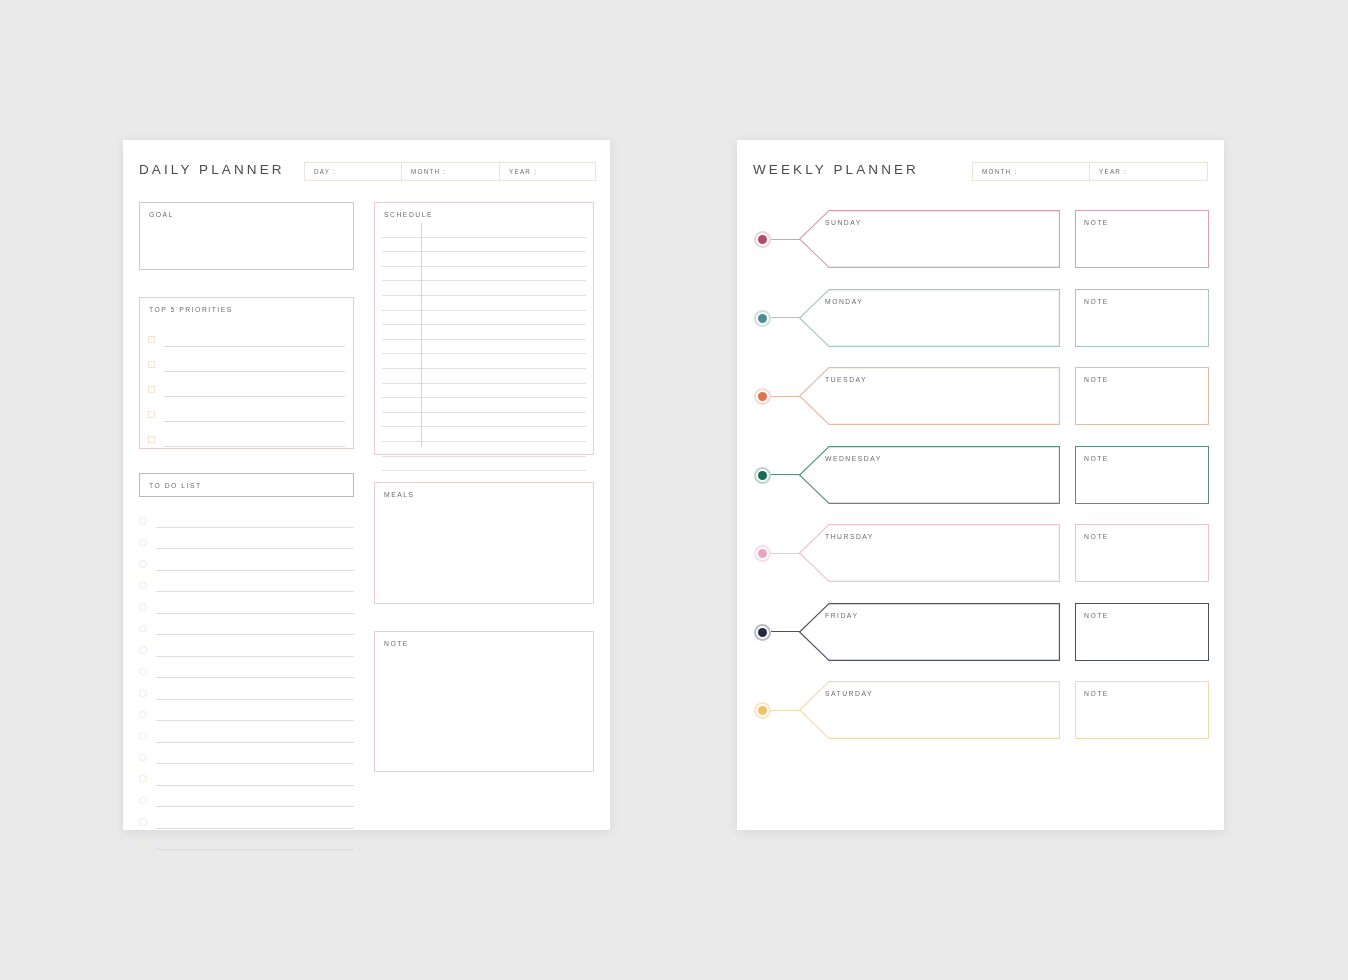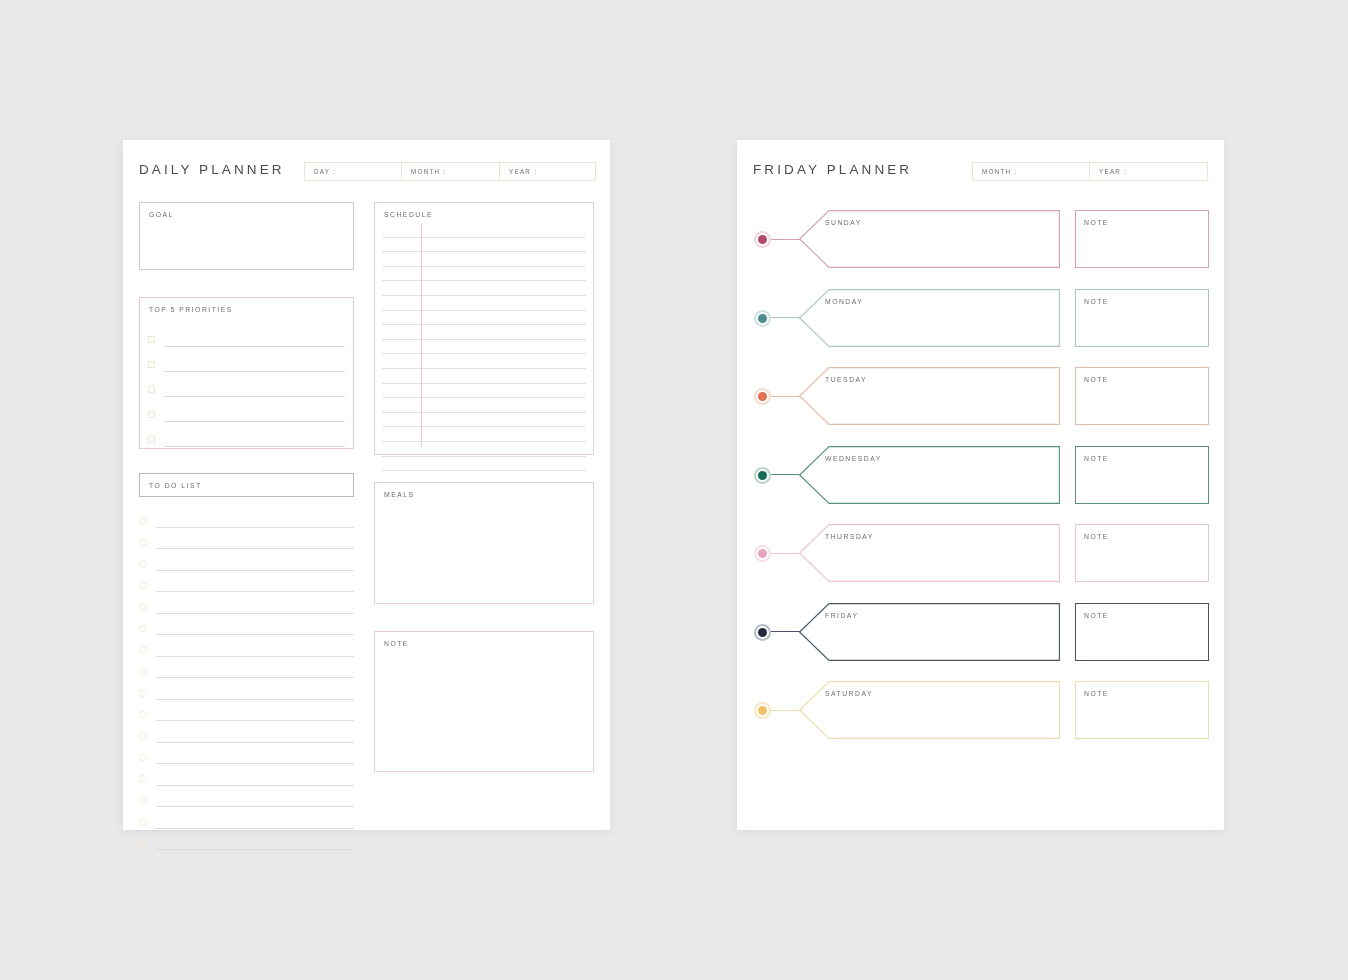--- a/index.html
+++ b/index.html
@@ -288,21 +288,21 @@
 
       <div class="box" id="note-box">
         <div class="box-label">NOTE</div>
       </div>
     </div>
   </div>
 
   <div class="page" id="weekly-page">
 
     <div class="sheet-head">
-      <div class="sheet-title">FRIDAY PLANNER</div>
+      <div class="sheet-title">WEEKLY PLANNER</div>
       <div class="field-row" id="weekly-fields">
         <div class="field fw-wmonth">
           <span>MONTH :</span>
         </div>
         <div class="field fw-wyear">
           <span>YEAR :</span>
         </div>
       </div>
     </div>
 

